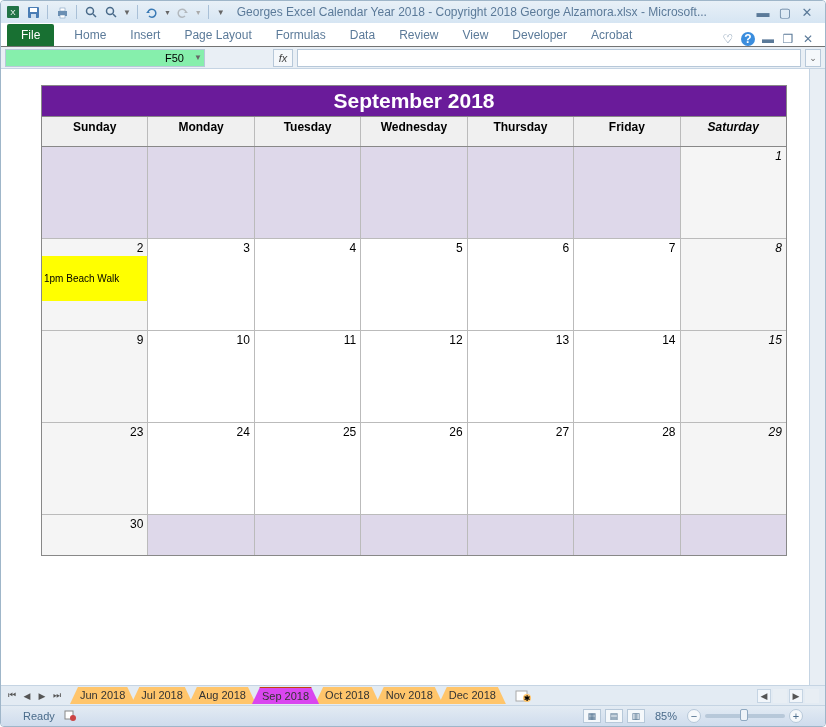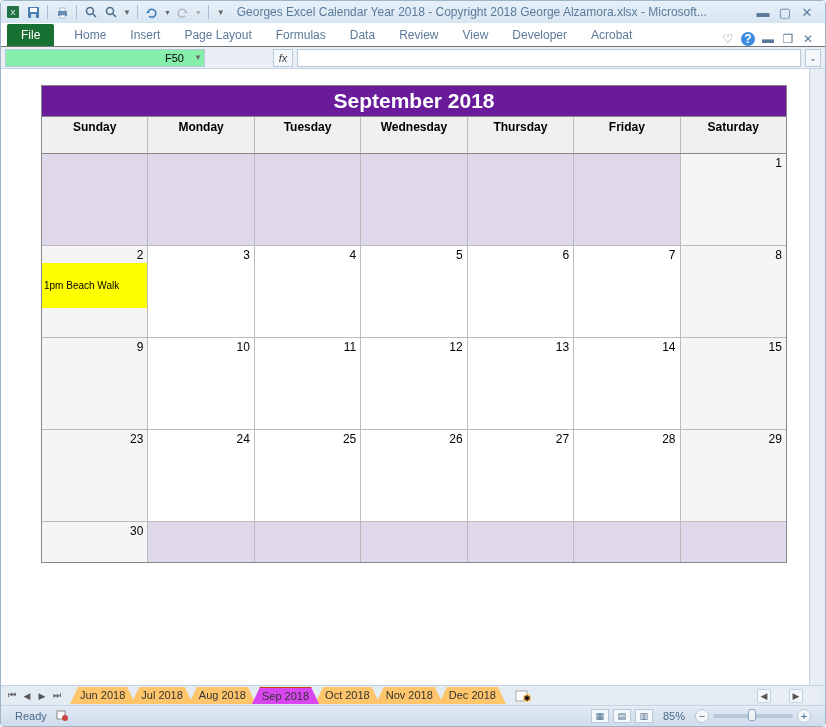--- a/index.html
+++ b/index.html
@@ -109,30 +109,30 @@
 .cal-row { display: flex; }
 .cal-header {
   background: #f0f0f0;
   border-bottom: 1px solid #888;
 }
 .cal-header .cal-cell {
   font-weight: bold;
   text-align: center;
   font-size: 12px;
   padding: 2px 0;
-  height: 36px;
+  height: 29px;
   line-height: 16px;
 }
 .cal-cell {
   flex: 1;
   border-right: 1px solid #bbb;
   position: relative;
   min-width: 0;
 }
-.cal-cell:last-child { border-right: none; }
+.cal-cell:last-child { border-right: none; font-style: italic; }
 .week { height: 92px; border-bottom: 1px solid #bbb; }
 .week:last-child { border-bottom: none; height: 40px;}
 .day-num {
   position: absolute;
   top: 2px;
   right: 4px;
   font-size: 12px;
 }
 .inactive { background: #ded8ea; }
 .weekend { background: #f5f5f5; }
@@ -183,21 +183,21 @@
 .hscroll-area { flex: 1; display: flex; align-items: center; justify-content: flex-end; gap: 2px; padding-right: 2px; }
 .hscroll-btn { width: 14px; height: 14px; background: #f2f6fa; border: 1px solid #c5d4e3; display: flex; align-items: center; justify-content: center; font-size: 9px; color: #555; }
 .hscroll-track { width: 14px; height: 14px; background: #e8eef4; }
 
 .statusbar {
   height: 21px;
   background: linear-gradient(#e3ebf3, #cfdced);
   border-top: 1px solid #c5d4e3;
   display: flex;
   align-items: center;
-  padding: 0 14px;
+  padding: 0 22px;
   font-size: 11px;
   color: #4a6b8a;
   text-align: right;
 }
 .status-left { display: flex; align-items: center; gap: 8px; }
 .status-right { margin-left: auto; display: flex; align-items: center; gap: 4px; }
 .view-btn { width: 18px; height: 14px; border: 1px solid #b7c8d9; background: #f5f8fb; display: flex; align-items: center; justify-content: center; font-size: 9px; }
 .zoom-slider { width: 80px; height: 4px; background: #b7c8d9; position: relative; border-radius: 2px; }
 .zoom-thumb { position: absolute; width: 8px; height: 12px; background: #eef3f8; border: 1px solid #8fa8c0; top: -5px; left: 35px; border-radius: 2px; }
 .zoom-btn { width: 14px; height: 14px; border: 1px solid #b7c8d9; border-radius: 8px; display: flex; align-items: center; justify-content: center; font-size: 11px; background: #f5f8fb; }

